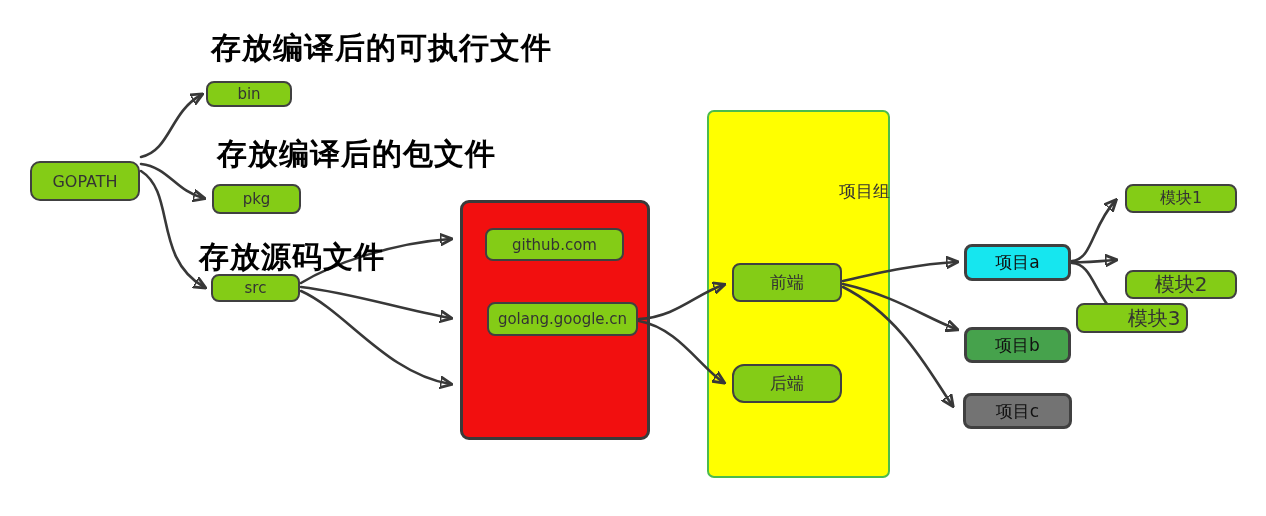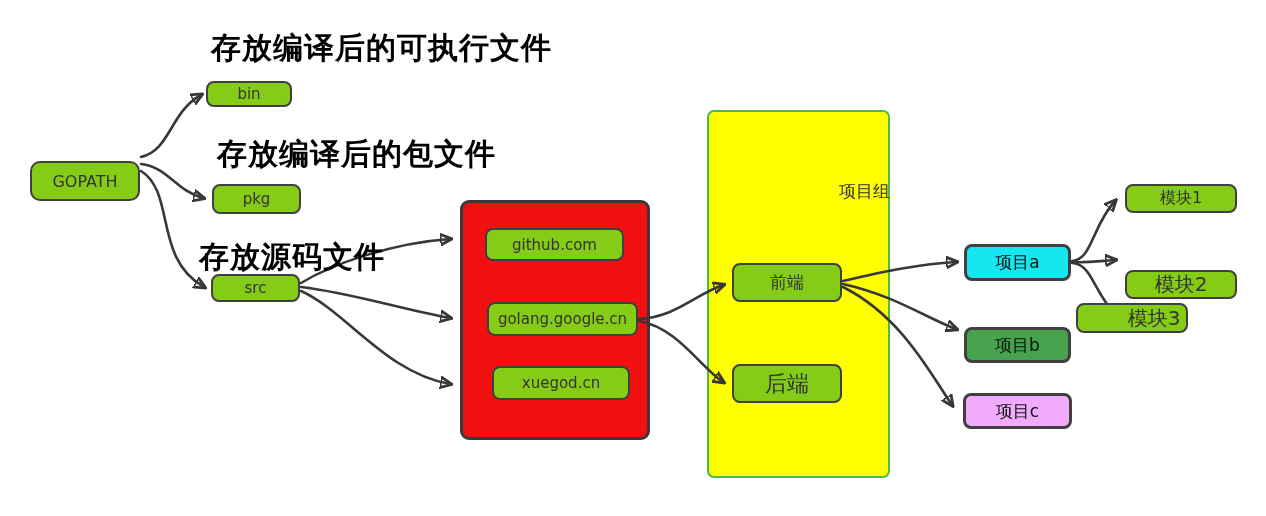--- a/index.html
+++ b/index.html
@@ -52,26 +52,26 @@
   .n-golang{left:487px;top:302px;width:151px;height:34px;font-size:15px;}
   .n-xuegod{left:492px;top:366px;width:138px;height:34px;font-size:15px;}
 
   
   .c-group{left:707px;top:110px;width:183px;height:368px;background:#ffff00;border:2.5px solid #4cbb4c;border-radius:7px;}
   .c-group-title{
     position:absolute;left:707px;top:180px;width:183px;z-index:1;
     text-align:right;font-size:17px;color:#333333;
   }
   .n-frontend{left:732px;top:263px;width:110px;height:39px;font-size:17px;}
-  .n-backend{left:732px;top:364px;width:110px;height:39px;font-size:22px;}
+  .n-backend{left:732px;top:364px;width:110px;height:39px;font-size:17px;border-radius:12px;}
 
   
   .n-pa{left:964px;top:244px;width:107px;height:37px;background:#16e6ef;border-width:3px;font-size:17px;color:#111;}
   .n-pb{left:964px;top:327px;width:107px;height:36px;background:#46a24c;border-width:3px;font-size:17px;color:#111;}
-  .n-pc{left:963px;top:393px;width:109px;height:36px;background:#f0abfc;border-width:3px;font-size:17px;color:#111;}
+  .n-pc{left:963px;top:393px;width:109px;height:36px;background:#737373;border-width:3px;font-size:17px;color:#111;}
 
   
   .n-mk1{left:1125px;top:184px;width:112px;height:29px;font-size:16px;text-align:center;}
   .n-mk2{left:1125px;top:246px;width:112px;height:29px;font-size:20px;margin-top:24px;}
   .n-mk3{left:1076px;top:303px;width:112px;height:30px;font-size:20px;padding-left:44px;}
 </style>
 </head>
 <body>
 
 <div class="canvas">
@@ -106,21 +106,20 @@
   <div class="container c-group"></div>
   <div class="c-group-title">项目组</div>
 
   <div class="node n-gopath">GOPATH</div>
   <div class="node n-bin">bin</div>
   <div class="node n-pkg">pkg</div>
   <div class="node n-src">src</div>
 
   <div class="node n-github">github.com</div>
   <div class="node n-golang">golang.google.cn</div>
-  <div class="node n-xuegod">xuegod.cn</div>
 
   <div class="node n-frontend">前端</div>
   <div class="node n-backend">后端</div>
 
   <div class="node n-pa">项目a</div>
   <div class="node n-pb">项目b</div>
   <div class="node n-pc">项目c</div>
 
   <div class="node n-mk1">模块1</div>
   <div class="node n-mk2">模块2</div>

